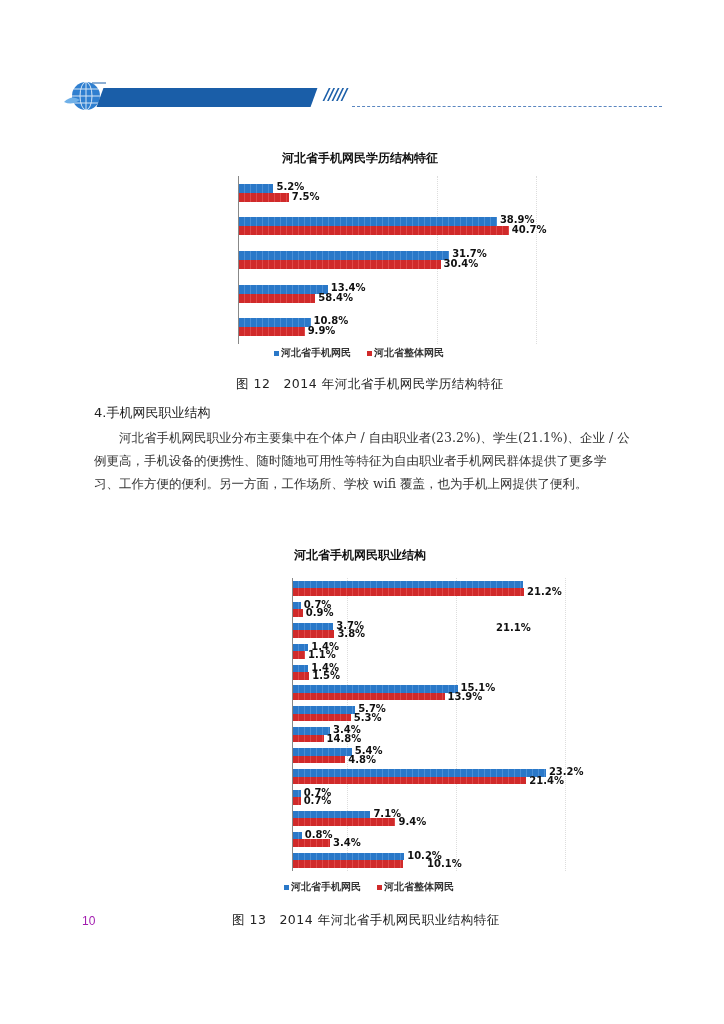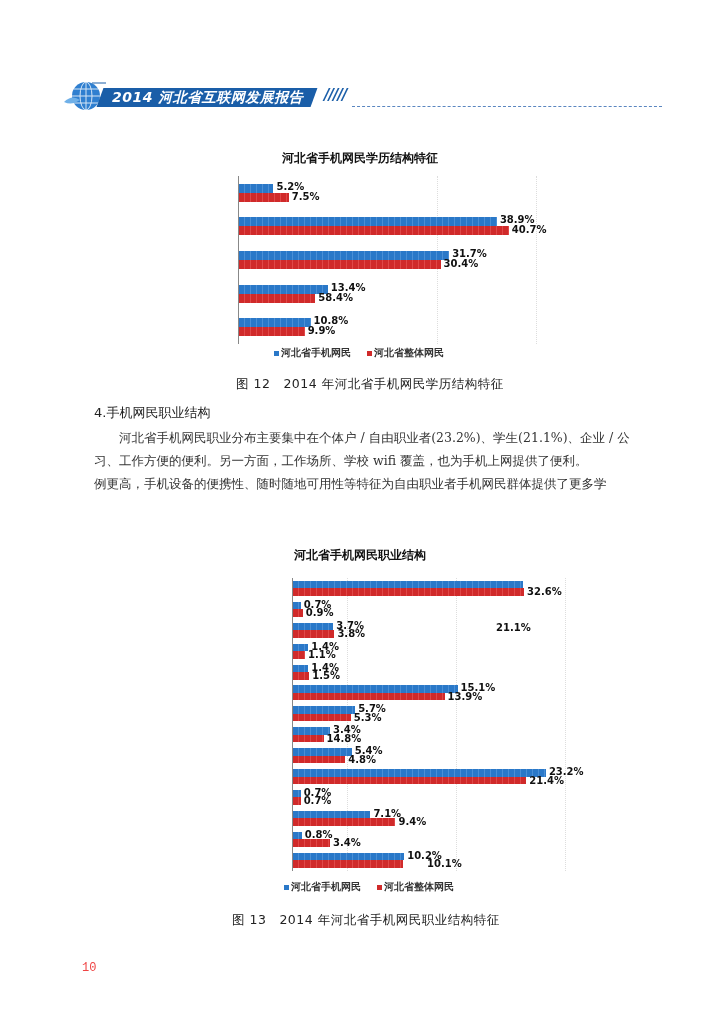--- a/index.html
+++ b/index.html
@@ -22,40 +22,39 @@
   .bar.blue { background:repeating-linear-gradient(90deg,#2a78c8 0 5px,#4a8fd6 5px 6px); }
   .bar.red { background:repeating-linear-gradient(90deg,#d02a2a 0 5px,#e04848 5px 6px); }
   .val { position:absolute; font-size:10px; font-weight:bold; color:#111; white-space:nowrap; line-height:10px; }
   .legend { position:absolute; font-size:10px; font-weight:bold; color:#333; white-space:nowrap; display:flex; gap:16px; }
   .legend .sw { display:inline-block; width:5px; height:5px; margin-right:2px; vertical-align:middle; }
 
   .caption { position:absolute; font-size:12.5px; color:#222; white-space:nowrap; letter-spacing:0.5px; }
   .section-heading { position:absolute; left:94px; top:404px; font-size:13px; color:#222; }
   .para { position:absolute; left:94px; top:426px; width:570px; font-family:"DejaVu Serif", serif; font-size:12.5px; line-height:23px; color:#333; text-indent:0; }
   .para .line { display:block; white-space:nowrap; }
-  .page-num { position:absolute; left:82px; top:961px; font-family:Liberation Mono, monospace; font-size:12px; color:#ef4444; }
+  .page-num { position:absolute; left:82px; top:914px; font-family:Liberation Sans, sans-serif; font-size:12px; color:#a21caf; }
 </style>
 </head>
 <body>
 
 <div class="header">
   <svg class="globe" viewBox="0 0 44 32">
     <ellipse cx="24" cy="16" rx="14" ry="14" fill="#2f7fd0"></ellipse>
     <g stroke="#ffffff" stroke-width="1" fill="none" opacity="0.8">
       <ellipse cx="24" cy="16" rx="6" ry="14"></ellipse>
       <line x1="10" y1="16" x2="38" y2="16"></line>
       <line x1="12" y1="9" x2="36" y2="9"></line>
       <line x1="12" y1="23" x2="36" y2="23"></line>
       <line x1="24" y1="2" x2="24" y2="30"></line>
     </g>
     <path d="M2 22 Q10 14 18 20 Q10 26 2 22Z" fill="#6fb0e8"></path>
     <line x1="30" y1="3" x2="44" y2="3" stroke="#1a5ea8" stroke-width="1"></line>
   </svg>
   <div class="banner"></div>
-  <div class="banner-text">2014 河北省互联网发展报告</div>
   <div class="slashes">/////</div>
   <div class="header-rule"></div>
 </div>
 
 <div class="chart" id="chart1" style="left:0;top:0;">
   <div class="chart-title" style="left:250px;top:150px;width:220px;">河北省手机网民学历结构特征</div>
 <div class="axis" style="left: 238px; top: 176px; height: 168px;"></div>
     <div class="grid" style="left: 436.9px; top: 176px; height: 168px;"></div>
     <div class="grid" style="left: 536.35px; top: 176px; height: 168px;"></div>
     <div class="bar blue" style="left: 239px; top: 183.8px; width: 34.476px; height: 9px;"></div>
@@ -81,34 +80,34 @@
     <div class="legend" style="left: 274px; top: 346px;">
       <span><span class="sw" style="background: rgb(42, 120, 200);"></span><span>河北省手机网民</span></span>
       <span><span class="sw" style="background: rgb(208, 42, 42);"></span><span>河北省整体网民</span></span>
     </div>
   </div>
 <div class="caption" style="left:236px;top:376px;">图 12　2014 年河北省手机网民学历结构特征</div>
 
 <div class="section-heading">4.手机网民职业结构</div>
 <div class="para">
   <span class="line">　　河北省手机网民职业分布主要集中在个体户 / 自由职业者(23.2%)、学生(21.1%)、企业 / 公</span>
+  <span class="line">例更高，手机设备的便携性、随时随地可用性等特征为自由职业者手机网民群体提供了更多学</span>
   <span class="line">习、工作方便的便利。另一方面，工作场所、学校 wifi 覆盖，也为手机上网提供了便利。</span>
-  <span class="line">例更高，手机设备的便携性、随时随地可用性等特征为自由职业者手机网民群体提供了更多学</span>
 </div>
 
 <div class="chart" id="chart2" style="left:0;top:0;">
   <div class="chart-title" style="left:280px;top:547px;width:160px;">河北省手机网民职业结构</div>
 <div class="axis" style="left: 292px; top: 578px; height: 292.6px;"></div>
     <div class="grid" style="left: 346.5px; top: 578px; height: 292.6px;"></div>
     <div class="grid" style="left: 455.5px; top: 578px; height: 292.6px;"></div>
     <div class="grid" style="left: 564.5px; top: 578px; height: 292.6px;"></div>
     <div class="bar blue" style="left: 293px; top: 580.95px; width: 229.99px; height: 7.5px;"></div>
     <div class="bar red" style="left: 293px; top: 588.45px; width: 231.08px; height: 7.5px;"></div>
     <div class="val" style="left: 496px; top: 578.95px; margin-top: 44px;">21.1%</div>
-    <div class="val" style="left: 527.08px; top: 587.45px;">32.6%</div>
+    <div class="val" style="left: 527.08px; top: 587.45px;">21.2%</div>
     <div class="bar blue" style="left: 293px; top: 601.85px; width: 7.63px; height: 7.5px;"></div>
     <div class="bar red" style="left: 293px; top: 609.35px; width: 9.81px; height: 7.5px;"></div>
     <div class="val" style="left: 303.63px; top: 599.85px;">0.7%</div>
     <div class="val" style="left: 305.81px; top: 608.35px;">0.9%</div>
     <div class="bar blue" style="left: 293px; top: 622.75px; width: 40.33px; height: 7.5px;"></div>
     <div class="bar red" style="left: 293px; top: 630.25px; width: 41.42px; height: 7.5px;"></div>
     <div class="val" style="left: 336.33px; top: 620.75px;">3.7%</div>
     <div class="val" style="left: 337.42px; top: 629.25px;">3.8%</div>
     <div class="bar blue" style="left: 293px; top: 643.65px; width: 15.26px; height: 7.5px;"></div>
     <div class="bar red" style="left: 293px; top: 651.15px; width: 11.99px; height: 7.5px;"></div>

